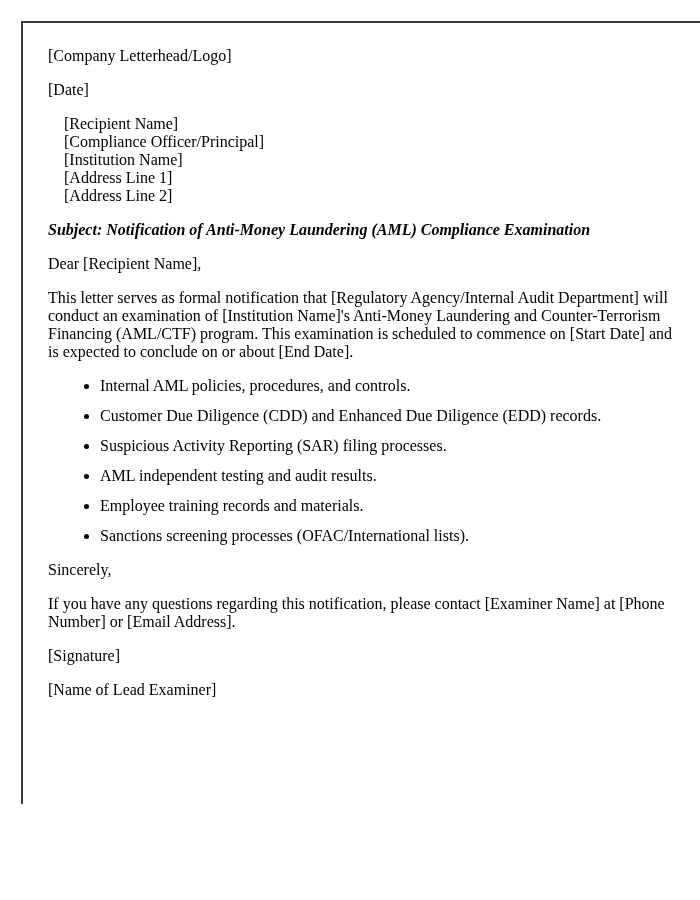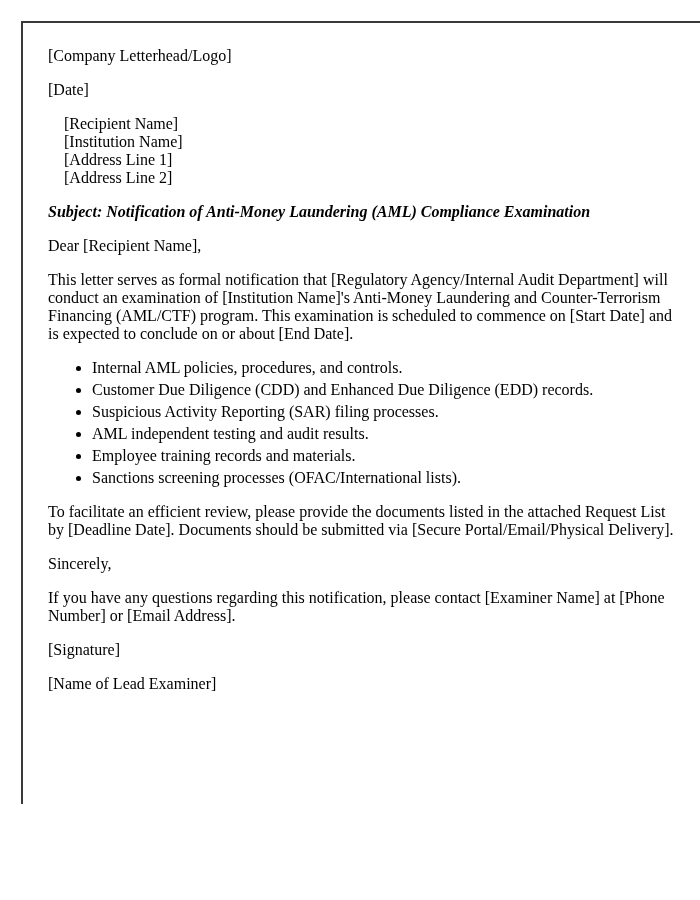--- a/index.html
+++ b/index.html
@@ -40,35 +40,36 @@
   .subject {
     font-weight: bold;
     font-style: italic;
   }
   .letter-frame ul {
     margin: 16px 0;
     padding-left: 40px;
     list-style-type: disc;
   }
   .letter-frame li {
-    margin: 4px;
+    margin: 12px;
     padding: 0;
   }
 </style>
 </head>
 <body>
 
 <div class="letter-frame">
 
   <p>[Company Letterhead/Logo]</p>
 
   <p>[Date]</p>
 
   <p>
     <span class="addr-line">[Recipient Name]</span>
+    <span class="addr-line">[Compliance Officer/Principal]</span>
     <span class="addr-line">[Institution Name]</span>
     <span class="addr-line">[Address Line 1]</span>
     <span class="addr-line">[Address Line 2]</span>
   </p>
 
   <p class="subject">Subject: Notification of Anti-Money Laundering (AML) Compliance Examination</p>
 
   <p>Dear [Recipient Name],</p>
 
   <p>This letter serves as formal notification that [Regulatory Agency/Internal Audit Department] will conduct an examination of [Institution Name]'s Anti-Money Laundering and Counter-Terrorism Financing (AML/CTF) program. This examination is scheduled to commence on [Start Date] and is expected to conclude on or about [End Date].</p>
@@ -76,21 +77,20 @@
 
   <ul>
     <li>Internal AML policies, procedures, and controls.</li>
     <li>Customer Due Diligence (CDD) and Enhanced Due Diligence (EDD) records.</li>
     <li>Suspicious Activity Reporting (SAR) filing processes.</li>
     <li>AML independent testing and audit results.</li>
     <li>Employee training records and materials.</li>
     <li>Sanctions screening processes (OFAC/International lists).</li>
   </ul>
 
-  <p>To facilitate an efficient review, please provide the documents listed in the attached Request List by [Deadline Date]. Documents should be submitted via [Secure Portal/Email/Physical Delivery].</p>
 
 
   <p>Sincerely,</p>
 
   <p>If you have any questions regarding this notification, please contact [Examiner Name] at [Phone Number] or [Email Address].</p>
 
   <p>[Signature]</p>
 
   <p>[Name of Lead Examiner]</p>
 

